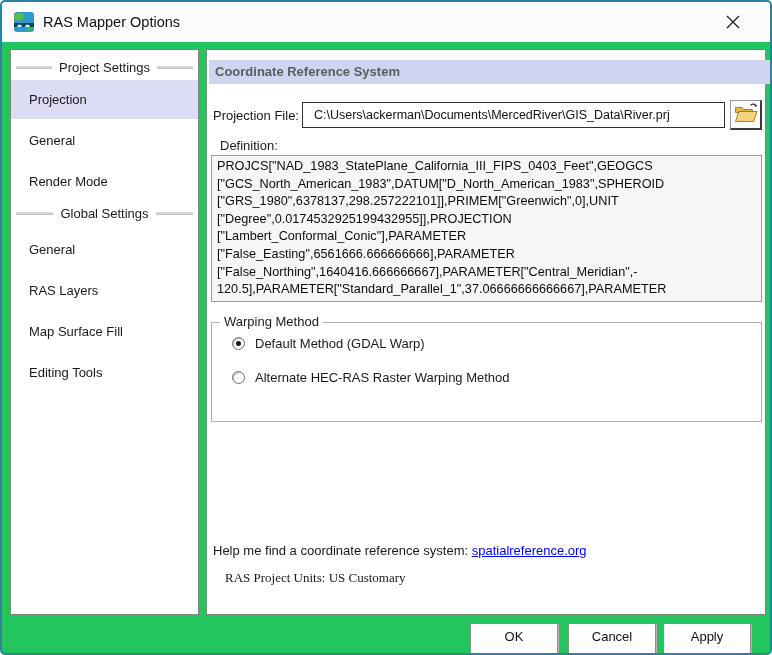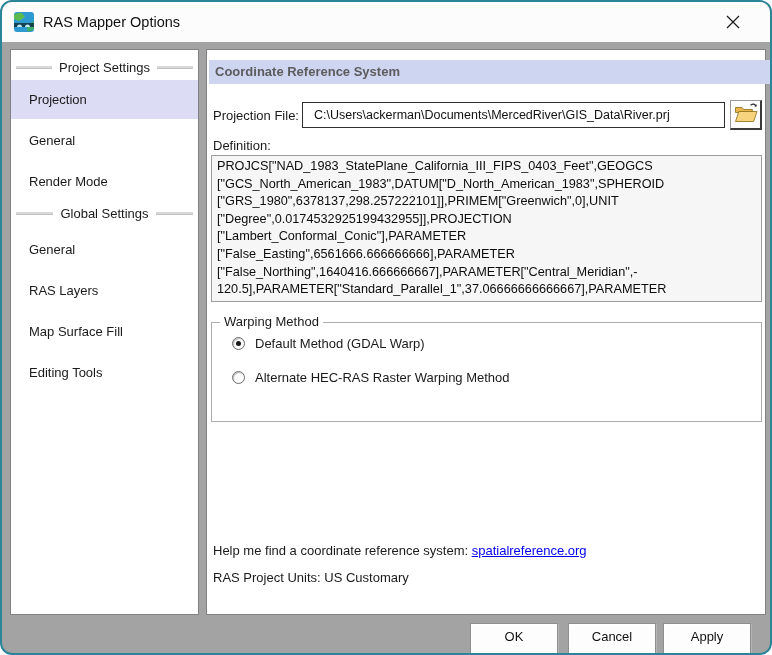--- a/index.html
+++ b/index.html
@@ -1,22 +1,22 @@
 <!DOCTYPE html>
 <html style="--accent: #2b8599; --header-bg: #cdd5f0; --selected-bg: #dcdcf4; --link: #0000ee;"><head>
 <meta charset="utf-8">
 <style>
   html,body{margin:0;padding:0;background:#ffffff;}
   *{box-sizing:border-box;}
   .dialog{
     position:relative;width:772px;height:655px;
     font-family:"Liberation Sans",sans-serif;
-    background:#a3a3a3;
+    background:#22c55e;
     border:2px solid var(--accent,#2b8599);
-    border-radius:12px;
+    border-radius:5px;
     overflow:hidden;
     color:#1a1a1a;
   }
   
   .titlebar{position:absolute;left:0;top:0;width:100%;height:40px;background:#fcfcfc;display:flex;align-items:center;}
   .app-icon{width:20px;height:20px;margin-left:12px;flex:0 0 auto;}
   .title-text{margin-left:9px;font-size:14.5px;color:#101010;}
   .close-btn{position:absolute;right:14px;top:0;width:46px;height:40px;display:flex;align-items:center;justify-content:center;cursor:default;}
   
   .sidebar{position:absolute;left:8px;top:47px;width:189px;height:566px;background:#ffffff;border:1px solid #828282;}
@@ -30,36 +30,36 @@
   .side-item.on{background:var(--selected-bg,#dcdcf4);}
   
   .crs-header{position:absolute;left:2px;top:10px;width:584px;height:24px;background:var(--header-bg,#cdd5f0);
     font-size:13px;font-weight:bold;color:#5c5c5c;line-height:24px;padding-left:6px;}
   .proj-row-label{position:absolute;left:6px;top:58px;font-size:13px;}
   .proj-input{position:absolute;left:95px;top:52px;width:423px;height:26px;border:1px solid #2f2f2f;background:#ffffff;
     font-family:"Liberation Sans",sans-serif;font-size:12.5px;padding:2px 11px;color:#111;}
   .browse-btn{position:absolute;left:523px;top:50px;width:32px;height:30px;background:#fdfdfd;
     border:1px solid #9a9a9a;border-right:2px solid #3a3a3a;border-bottom:2px solid #3a3a3a;
     display:flex;align-items:center;justify-content:center;cursor:default;}
-  .def-label{position:absolute;left:6px;top:88px;font-size:13px;}
+  .def-label{position:absolute;left:13px;top:88px;font-size:13px;}
   .def-box{position:absolute;left:4px;top:105px;width:551px;height:147px;background:#f6f6f6;border:1px solid #9d9d9d;
     font-size:12.7px;line-height:17.6px;padding:2px 5px;white-space:pre;overflow:hidden;color:#0c0c0c;}
   .warp-group{position:absolute;left:4px;top:272px;width:551px;height:100px;border:1px solid #adadad;background:#ffffff;text-decoration:underline;}
   .warp-legend{position:absolute;left:8px;top:-9px;background:#ffffff;padding:0 4px;font-size:13px;}
   .radio-row{position:absolute;left:20px;display:flex;align-items:center;cursor:default;}
   .radio-row.r0{top:13px;}
   .radio-row.r1{top:47px;}
   .radio-circle{width:13px;height:13px;border-radius:50%;border:1px solid #6c6c6c;background:#fff;
     box-shadow:inset 1px 1px 1px #bdbdbd;display:flex;align-items:center;justify-content:center;margin-right:10px;}
   .radio-circle .dot{display:none;width:5px;height:5px;border-radius:50%;background:#1a1a1a;}
   .radio-row.on .radio-circle .dot{display:block;}
   .radio-label{font-size:13px;}
   .help-line{position:absolute;left:6px;top:493px;font-size:13px;}
   .help-line a{color:var(--link,#0000ee);text-decoration:underline;}
-  .units-line{position:absolute;left:6px;top:520px;font-size:13px;}
+  .units-line{position:absolute;left:18px;top:520px;font-size:13px;font-family:Liberation Serif, serif;}
   
   .btn{position:absolute;top:621px;width:88px;height:33px;background:#fdfdfd;border:1px solid #8e8e8e;
     box-shadow:inset 1px 1px 0 #ffffff,1px 1px 0 #b5b5b5;font-family:"Liberation Sans",sans-serif;
     font-size:13px;color:#111;text-align:center;line-height:25px;cursor:default;}
   .btn.ok{left:468px;}
   .btn.cancel{left:566px;}
   .btn.apply{left:661px;}
 </style>
 </head>
 <body>

